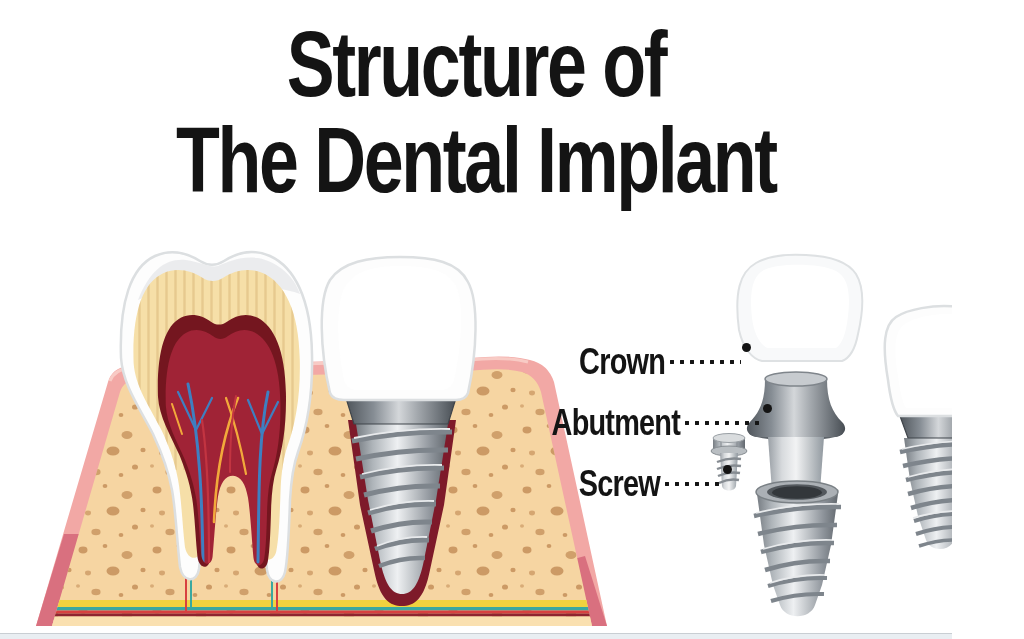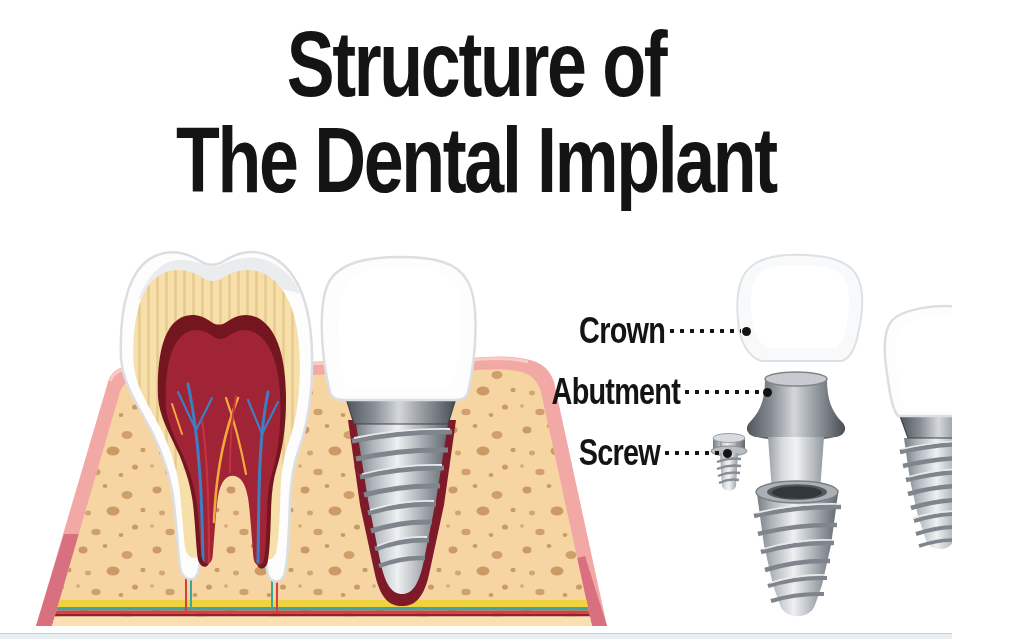--- a/index.html
+++ b/index.html
@@ -12,21 +12,21 @@
   .title{
     position:absolute;top:16px;left:0;right:0;
     text-align:center;color:var(--ink,#141414);
     font-weight:bold;font-size:92px;line-height:96px;letter-spacing:-3px;
     transform:scaleX(.78);transform-origin:50% 0;
     white-space:nowrap;
   }
   
   svg.scene{position:absolute;left:0;top:0;width:1024px;height:639px;display:block;}
   
-  .lblrow{position:absolute;display:flex;align-items:center;height:38px;}
+  .lblrow{position:absolute;display:flex;height:38px;margin-top:31px;}
   .lbltext{
     color:var(--ink,#141414);font-weight:bold;font-size:37px;letter-spacing:-1px;
     text-align:right;transform:scaleX(.78);transform-origin:100% 50%;
     white-space:nowrap;line-height:38px;
   }
   .leader{
     height:6px;align-self:center;
     background-image:radial-gradient(circle, var(--ink,#141414) 2.1px, transparent 2.5px);
     background-size:10px 6px;background-repeat:repeat-x;background-position:2px 50%;
   }

